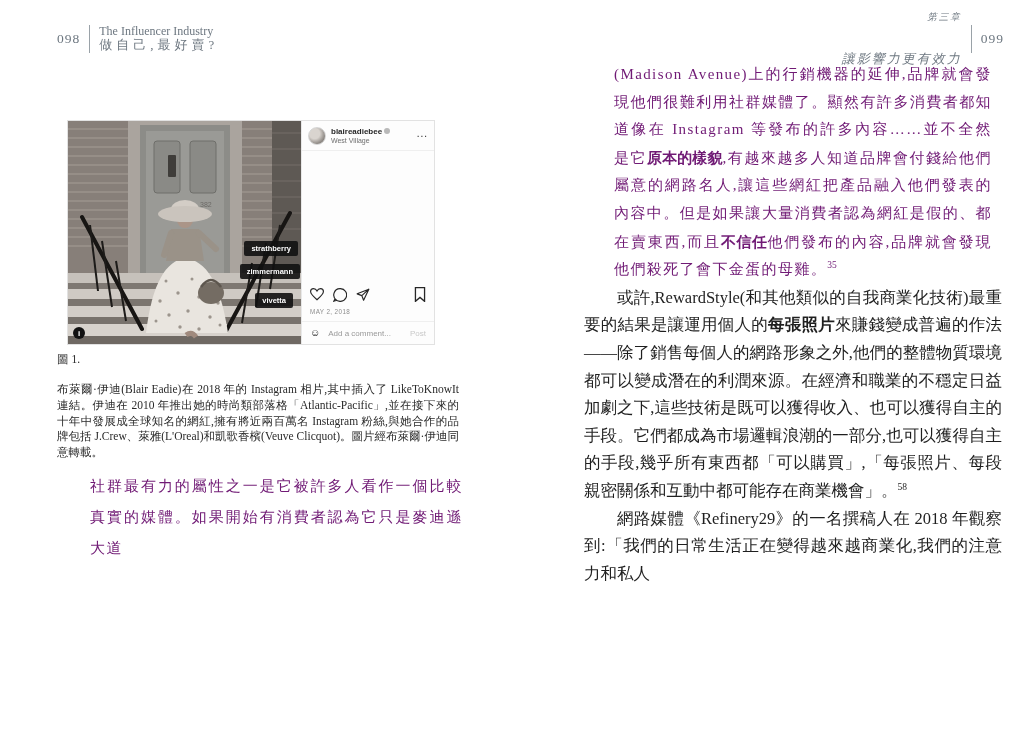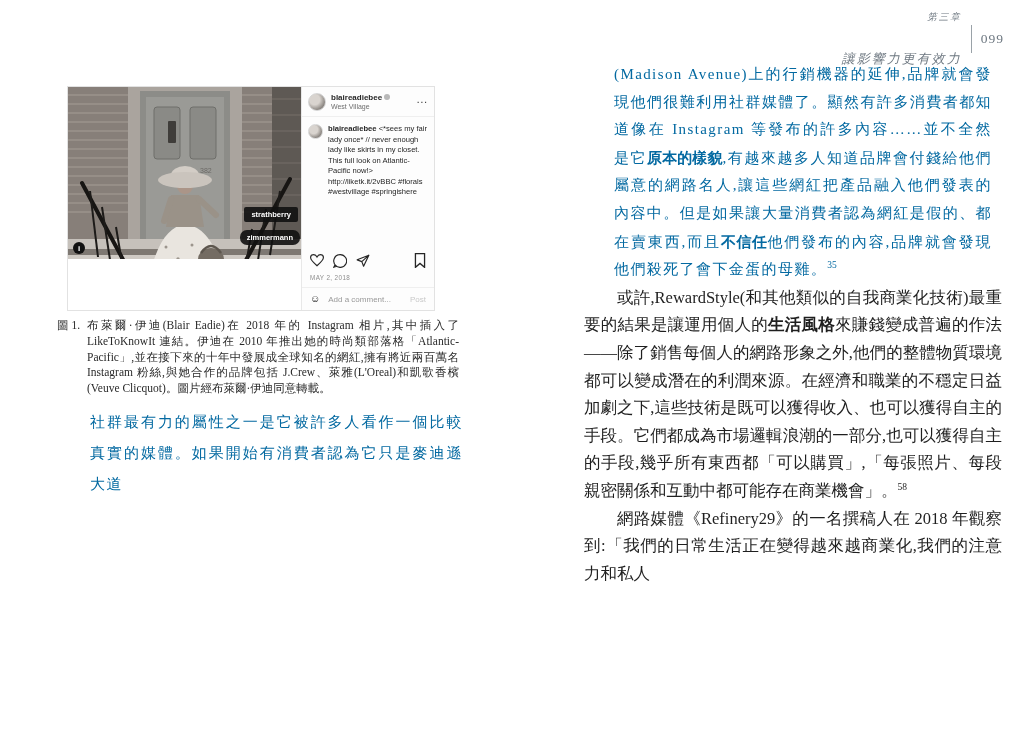--- a/index.html
+++ b/index.html
@@ -24,29 +24,29 @@
   .pg-header.rhs { justify-content:flex-end; }
   .hdr-titles.r { align-items:flex-end; line-height:1.2;font-style:italic; }
   .hdr-titles .t-ch { font-size:9.5px; letter-spacing:2px; }
   .hdr-titles .t-zh2 { font-size:13px; letter-spacing:2px;margin-top:28px; }
 
   
   figure.ig {
     margin-top:64px; margin-left:10px; width:368px; height:225px;
     display:flex; background:#fff; border:1px solid #e2e2e2;
   }
-  .ig-photo { position:relative; width:233px; height:172px; flex:0 0 233px; overflow:hidden; background:#8f8882; }
+  .ig-photo { position:relative; width:233px; height:223px; flex:0 0 233px; overflow:hidden; background:#8f8882; }
   .ig-photo svg { display:block; }
   .ptag {
     position:absolute; background:rgba(17,17,17,.9); color:#fff;
     font-family:"Liberation Sans", sans-serif; font-size:7.5px; font-weight:bold;
     padding:3px 7px; border-radius:2px; white-space:nowrap;
   }
   .ptag.t1 { top:120px; right:3px; }
-  .ptag.t2 { top:143px; right:1px;border-radius:7px; }
+  .ptag.t2 { top:143px; right:1px; }
   .ptag.t3 { top:172px; right:8px; }
   .info-dot {
     position:absolute; left:5px; bottom:5px; width:12px; height:12px; border-radius:50%;
     background:#111; color:#fff; font-family:"Liberation Sans", sans-serif;
     font-size:8px; font-weight:bold; display:flex; align-items:center; justify-content:center;
   }
   .ig-panel {
     flex:1; background:#fdfdfd; font-family:"Liberation Sans", sans-serif;
     display:flex; flex-direction:column; border-left:1px solid #e8e8e8; position:relative;
   }
@@ -70,51 +70,59 @@
   .ig-actions .spacer { flex:1; }
   .ig-date { font-size:6.3px; color:#8e8e8e; letter-spacing:.4px; padding:4px 8px 6px 8px; }
   .ig-comment { display:flex; align-items:center; border-top:1px solid #efefef; padding:6px 8px; }
   .ig-comment .smiley { font-size:10px; color:#262626; line-height:1; }
   .ig-comment .addc { font-size:8px; color:#999; margin-left:8px; }
   .ig-comment .post { font-size:8px; color:#c9c9c9; margin-left:auto; }
 
   
   .figcap {
     margin-top:7px; width:402px; display:flex;
-    font-size:11.5px; line-height:15.8px; color:#2a2a2a; text-align:justify;
+    font-size:11.5px; line-height:15.8px; color:#2a2a2a; text-align:justify;flex-direction:column;
   }
   .figcap .figlabel { flex:0 0 30px; white-space:nowrap; }
   .figcap .figtext { flex:1; }
 
   
   p.body {
     font-size:16.5px; line-height:27.6px; text-align:justify;
     color:#1f1f1f; width:418px;
   }
   .page.left p.body { margin-top:21px; }
   p.body.ind { text-indent:2em; }
   blockquote.quote {
     font-size:15px; line-height:31px; letter-spacing:1.6px; text-align:justify;
-    color:#0369a1; margin:10px 14px 0 33px;
+    color:#701a75; margin:10px 14px 0 33px;
   }
   .page.right blockquote.quote {
     margin:5px 12px 0 30px; line-height:27.6px; letter-spacing:1.4px; font-size:15px;
   }
   .hv { font-family:"Liberation Sans", sans-serif; font-weight:700; letter-spacing:0; }
   sup { font-size:9.5px; vertical-align:super; line-height:0; letter-spacing:0; }
   .page.right p.body { margin-top:0; }
   .page.right p.body.first { margin-top:14px; }
 </style>
 </head>
 <body>
 
 <div class="spread">
 
   <div class="page left">
 
+    <div class="pg-header">
+      <span class="pg-num">098</span>
+      <span class="hdr-rule"></span>
+      <span class="hdr-titles">
+        <span class="t-en">The Influencer Industry</span>
+        <span class="t-zh">做自己,最好賣?</span>
+      </span>
+    </div>
 
     <figure class="ig">
       <div class="ig-photo">
         <svg width="233" height="223" viewBox="0 0 233 223">
 
           <rect x="0" y="0" width="233" height="160" fill="#877f79"></rect>
           <g stroke="#9b938c" stroke-width="1.4">
             <line x1="0" y1="8" x2="233" y2="8"></line>
               <line x1="0" y1="17" x2="233" y2="17"></line>
             <line x1="0" y1="26" x2="233" y2="26"></line>
@@ -208,24 +216,20 @@
 
       <div class="ig-panel">
         <div class="ig-head">
           <span class="ig-avatar"></span>
           <span class="ig-names">
             <span class="ig-user"><b>blaireadiebee</b><span class="vbadge"></span></span>
             <span class="ig-loc">West Village</span>
           </span>
           <span class="ig-more">...</span>
         </div>
-        <div class="ig-caption">
-          <span class="ig-avatar sm"></span>
-          <p><b>blaireadiebee</b> <span>&lt;*sees my fair lady once* // never enough lady like skirts in my closet. This full look on Atlantic-Pacific now!&gt; http://liketk.it/2vBBC #florals #westvillage #springishere</span></p>
-        </div>
         <div class="ig-actions">
           <svg width="14" height="13" viewBox="0 0 24 22">
               <path d="M12 20 C5 14 1 10 1 6 C1 2.5 3.5 1 6 1 C8.5 1 11 3 12 5 C13 3 15.5 1 18 1 C20.5 1 23 2.5 23 6 C23 10 19 14 12 20 Z" fill="none" stroke="#262626" stroke-width="2"></path>
             </svg>
           <svg width="14" height="14" viewBox="0 0 24 24">
               <path d="M12 1 A11 11 0 1 1 3.5 18.5 L1.5 22.5 L6 21 A11 11 0 0 1 12 1 Z" fill="none" stroke="#262626" stroke-width="2"></path>
             </svg>
           <svg width="14" height="14" viewBox="0 0 24 24">
               <path d="M22 2 L2 10 L10 13 L13 21 Z M22 2 L10 13" fill="none" stroke="#262626" stroke-width="2" stroke-linejoin="round"></path>
             </svg>
@@ -259,17 +263,17 @@
         <span class="t-ch">第三章</span>
         <span class="t-zh2">讓影響力更有效力</span>
       </span>
       <span class="hdr-rule"></span>
       <span class="pg-num">099</span>
     </div>
 
     <blockquote class="quote rq"><span>(Madison Avenue)上的行銷機器的延伸,品牌就會發現他們很難利用社群媒體了。顯然有許多消費者都知道像在 Instagram 等發布的許多內容……並不全然是它</span><b class="hv">原本的樣貌</b><span>,有越來越多人知道品牌會付錢給他們屬意的網路名人,讓這些網紅把產品融入他們發表的內容中。但是如果讓大量消費者認為網紅是假的、都在賣東西,而且</span><b class="hv">不信任</b><span>他們發布的內容,品牌就會發現他們殺死了會下金蛋的母雞。</span><sup>35</sup></blockquote>
 
 
-    <p class="body ind"><span>或許,RewardStyle(和其他類似的自我商業化技術)最重要的結果是讓運用個人的</span><b class="hv">生活風格</b><span>來賺錢變成普遍的作法——除了銷售每個人的網路形象之外,他們的整體物質環境都可以變成潛在的利潤來源。在經濟和職業的不穩定日益加劇之下,這些技術是既可以獲得收入、也可以獲得自主的手段。它們都成為市場邏輯浪潮的一部分,也可以獲得自主的手段,幾乎所有東西都「可以購買」,「每張照片、每段親密關係和互動中都可能存在商業機會」。</span><sup>58</sup></p>
+    <p class="body ind"><span>或許,RewardStyle(和其他類似的自我商業化技術)最重要的結果是讓運用個人的</span><b class="hv">每張照片</b><span>來賺錢變成普遍的作法——除了銷售每個人的網路形象之外,他們的整體物質環境都可以變成潛在的利潤來源。在經濟和職業的不穩定日益加劇之下,這些技術是既可以獲得收入、也可以獲得自主的手段。它們都成為市場邏輯浪潮的一部分,也可以獲得自主的手段,幾乎所有東西都「可以購買」,「每張照片、每段親密關係和互動中都可能存在商業機會」。</span><sup>58</sup></p>
 
     <p class="body ind">網路媒體《Refinery29》的一名撰稿人在 2018 年觀察到:「我們的日常生活正在變得越來越商業化,我們的注意力和私人</p>
   </div>
 </div>
 
 </body></html>

